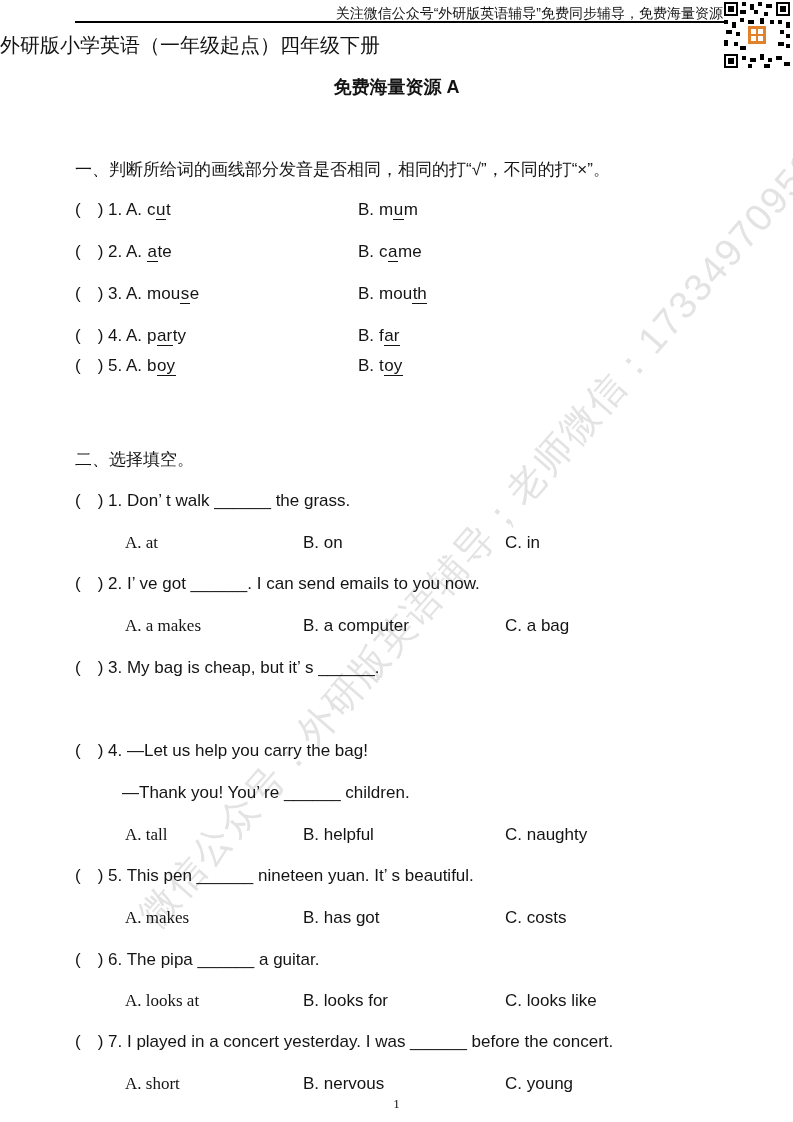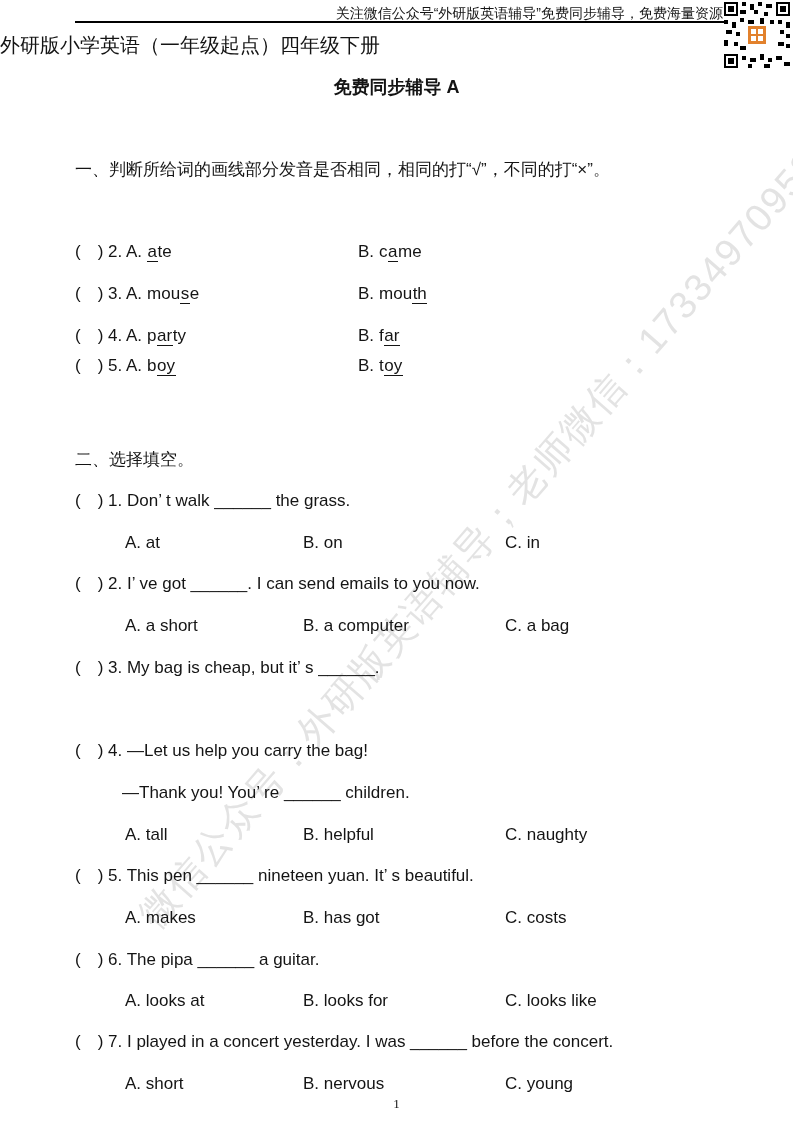--- a/index.html
+++ b/index.html
@@ -38,21 +38,21 @@
   .line{
     position:absolute;left:75px;font-size:17px;line-height:22px;white-space:nowrap;
   }
   
   .s1row{width:640px;}
   .cellb{position:absolute;left:283px;top:0;}
   .w{margin-left:5px;}
   .ul{border-bottom:1.5px solid #141414;padding:0 0.5px;}
   
   .optrow{width:660px;height:22px;}
-  .oA{position:absolute;left:50px;top:0;}
+  .oA{position:absolute;left:50px;top:0;font-family:Liberation Serif, serif;}
   .oB{position:absolute;left:228px;top:0;}
   .oC{position:absolute;left:430px;top:0;}
   
   .page-num{
     position:absolute;top:1096px;left:0;width:100%;text-align:center;
     font-family:"Liberation Serif","DejaVu Serif",serif;font-size:13px;
   }
 </style>
 </head>
 <body>
@@ -118,24 +118,28 @@
     <rect x="12" y="12" width="9" height="9" fill="#e2812c"></rect>
     <g fill="#fff">
       <rect x="13.5" y="13.5" width="2.4" height="2.4"></rect>
         <rect x="17" y="13.5" width="2.4" height="2.4"></rect>
       <rect x="13.5" y="17" width="2.4" height="2.4"></rect>
         <rect x="17" y="17" width="2.4" height="2.4"></rect>
     </g>
   </svg>
 
   <div class="title-main">外研版小学英语（一年级起点）四年级下册</div>
-  <div class="title-sub">免费同步辅导 A</div>
+  <div class="title-sub">免费海量资源 A</div>
 
   <div class="line" style="top:159px">一、判断所给词的画线部分发音是否相同，相同的打“√”，不同的打“×”。</div>
 
+  <div class="line s1row" style="top:199px">
+    <span><span>(　) 1. A.</span><span class="w"><span>c</span><span class="ul">u</span><span>t</span></span></span>
+    <span class="cellb"><span>B.</span><span class="w"><span>m</span><span class="ul">u</span><span>m</span></span></span>
+  </div>
 
   <div class="line s1row" style="top:241px">
     <span><span>(　) 2. A.</span><span class="w"><span></span><span class="ul">a</span><span>te</span></span></span>
     <span class="cellb"><span>B.</span><span class="w"><span>c</span><span class="ul">a</span><span>me</span></span></span>
   </div>
 
   <div class="line s1row" style="top:283px">
     <span><span>(　) 3. A.</span><span class="w"><span>mou</span><span class="ul">s</span><span>e</span></span></span>
     <span class="cellb"><span>B.</span><span class="w"><span>mou</span><span class="ul">th</span><span></span></span></span>
   </div>
@@ -154,21 +158,21 @@
 
   <div class="line" style="top:490px">(　) 1. Don’ t walk ______ the grass.</div>
   <div class="line optrow" style="top:532px">
     <span class="oA">A. at</span>
     <span class="oB">B. on</span>
     <span class="oC">C. in</span>
   </div>
 
   <div class="line" style="top:573px">(　) 2. I’ ve got ______. I can send emails to you now.</div>
   <div class="line optrow" style="top:615px">
-    <span class="oA">A. a short</span>
+    <span class="oA">A. a makes</span>
     <span class="oB">B. a computer</span>
     <span class="oC">C. a bag</span>
   </div>
 
   <div class="line" style="top:657px">(　) 3. My bag is cheap, but it’ s ______.</div>
 
   <div class="line" style="top:740px">(　) 4. —Let us help you carry the bag!</div>
   <div class="line" style="top:782px;left:122px">—Thank you! You’ re ______ children.</div>
   <div class="line optrow" style="top:824px">
     <span class="oA">A. tall</span>

